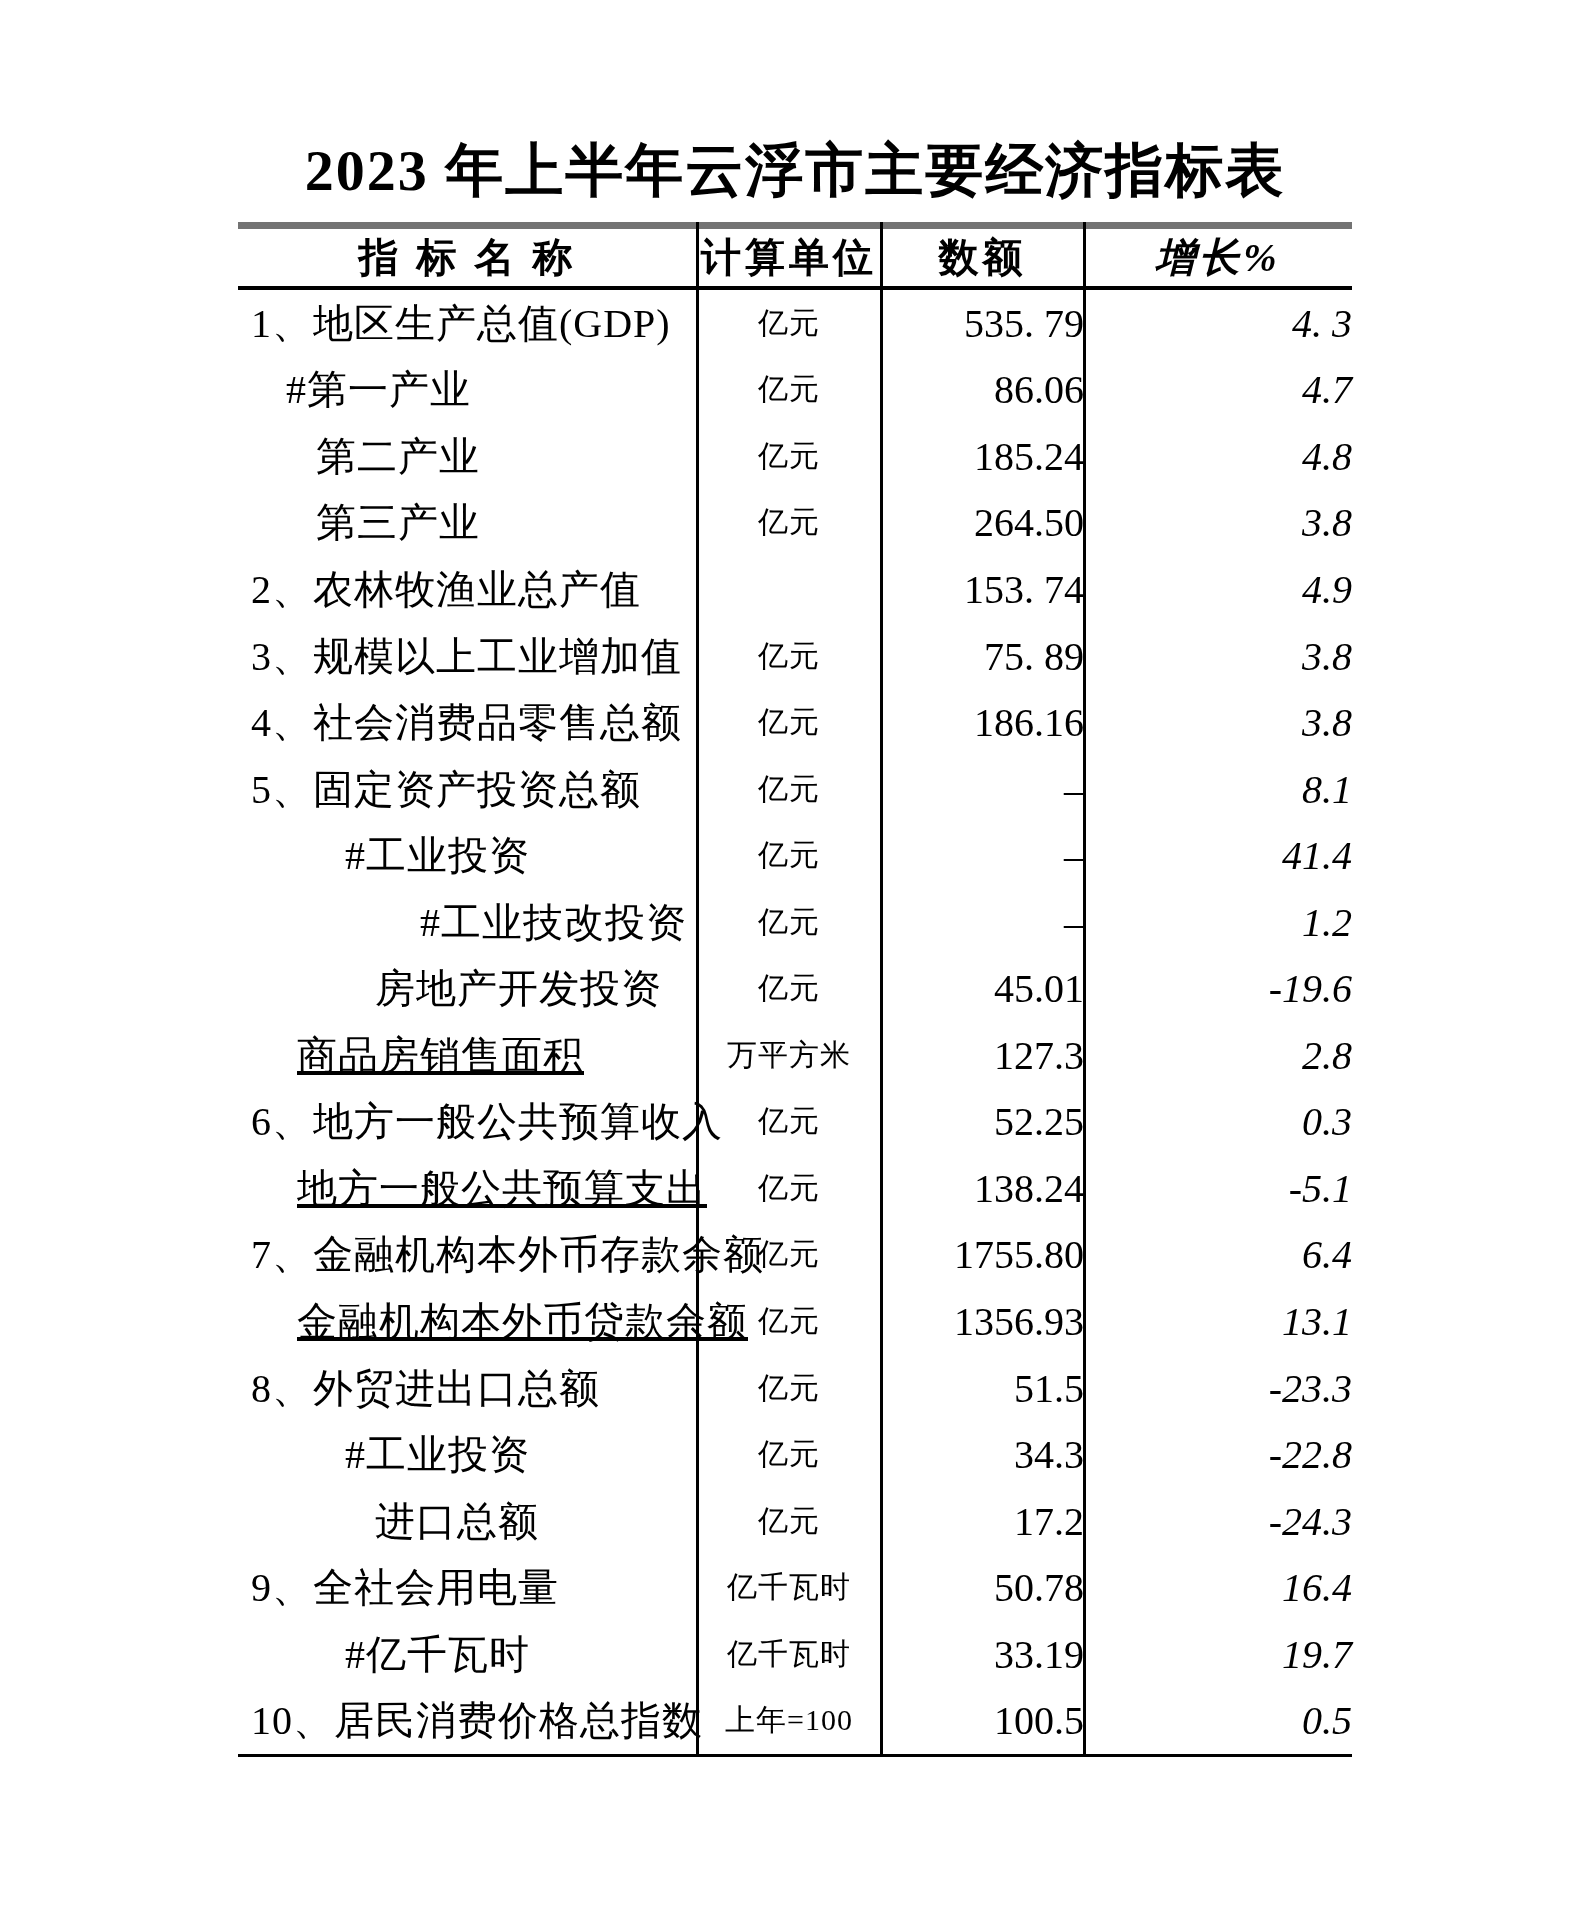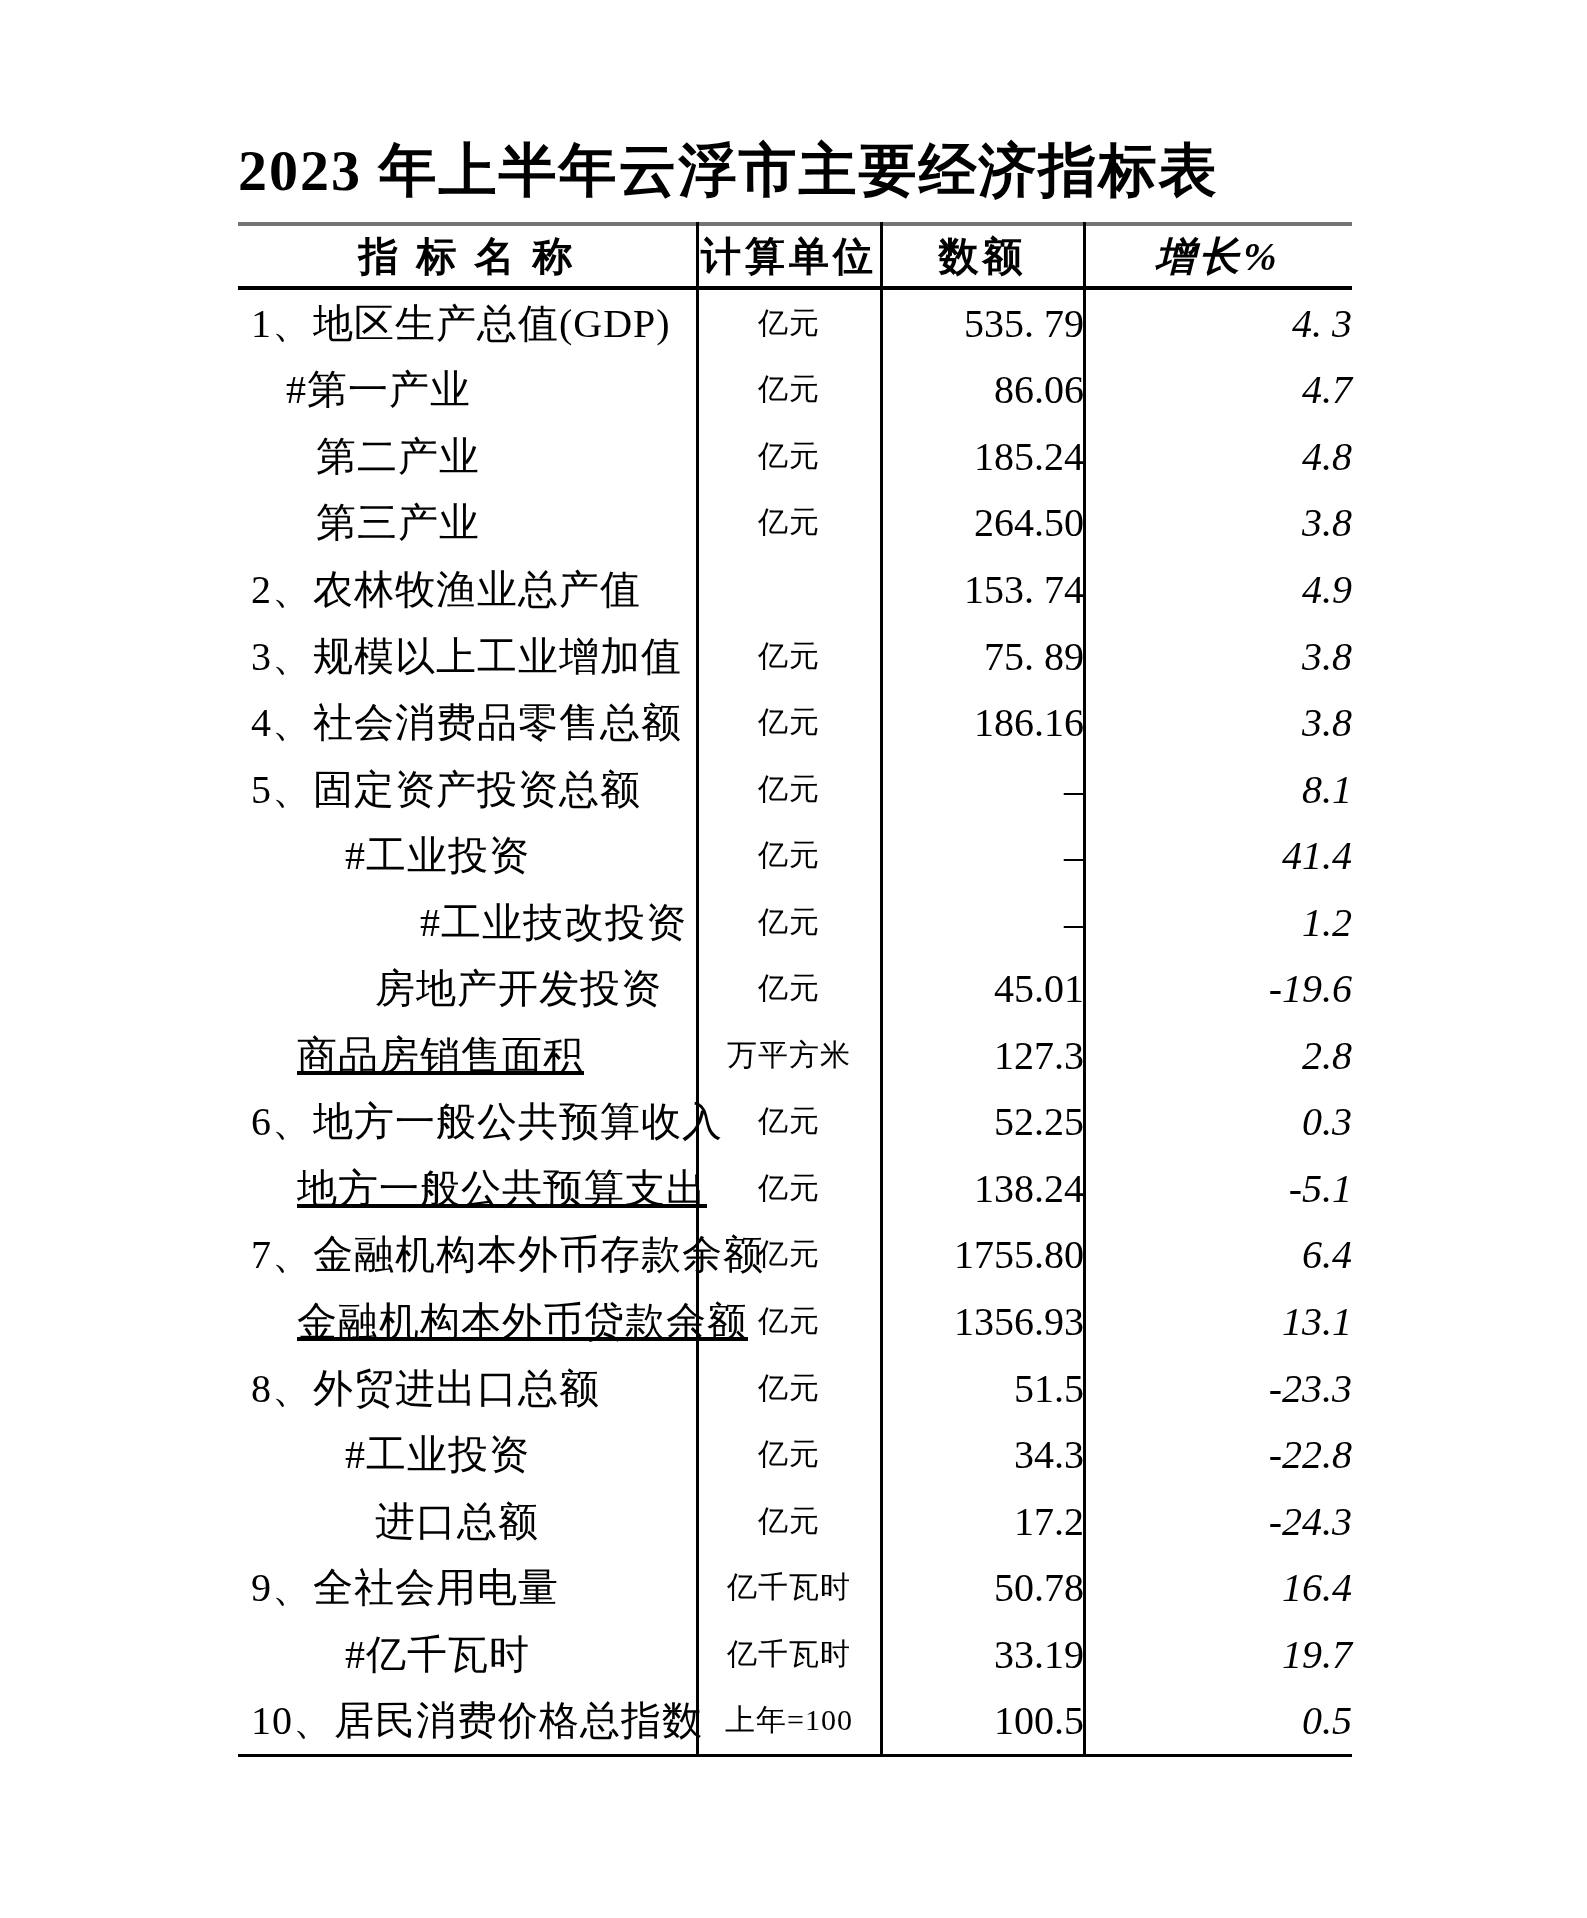--- a/index.html
+++ b/index.html
@@ -8,21 +8,21 @@
     width:1587px;height:1918px;
     background:#ffffff;
     overflow:hidden;
     font-family:"Liberation Serif","DejaVu Serif",serif;
     color:#000;
   }
   .title{
     position:absolute;
     left:238px;top:138px;width:1114px;
     margin:0;
-    text-align:left;
+    text-align:center;
     font-size:58px;
     font-weight:bold;
     letter-spacing:2px;
     line-height:66px;
     white-space:nowrap;
   }
   .table{
     position:absolute;
     left:238px;top:222px;
     width:1114px;height:1535px;
@@ -31,21 +31,21 @@
   }
   .vline{
     position:absolute;top:0;bottom:0;width:3px;background:#000;
   }
   .v1{left:458px;}
   .v2{left:642px;}
   .v3{left:845px;}
   .header{
     box-sizing:border-box;
     height:68px;
-    border-top:4px solid #737373;
+    border-top:7px solid #737373;
     border-bottom:4px solid #000;
     display:flex;
     align-items:center;
     font-weight:bold;
     font-size:40px;
   }
   .tbody{
     flex:1;
     display:flex;flex-direction:column;
     border-bottom:3px solid #000;

